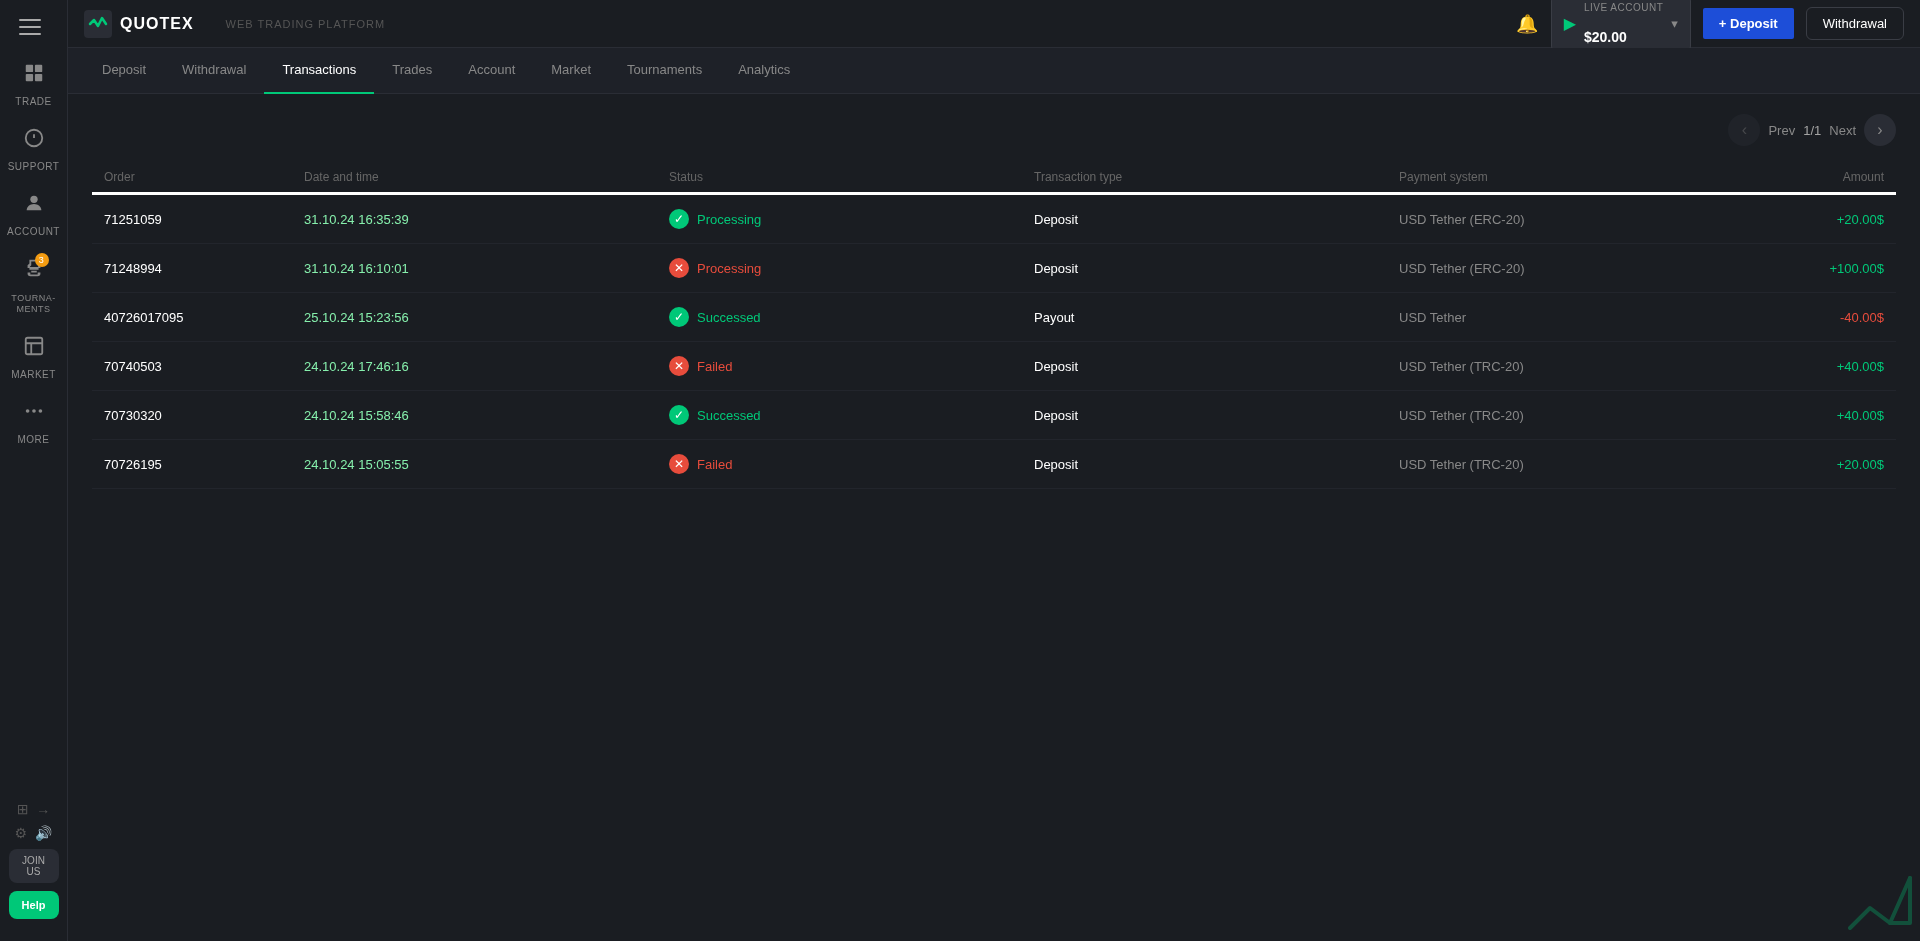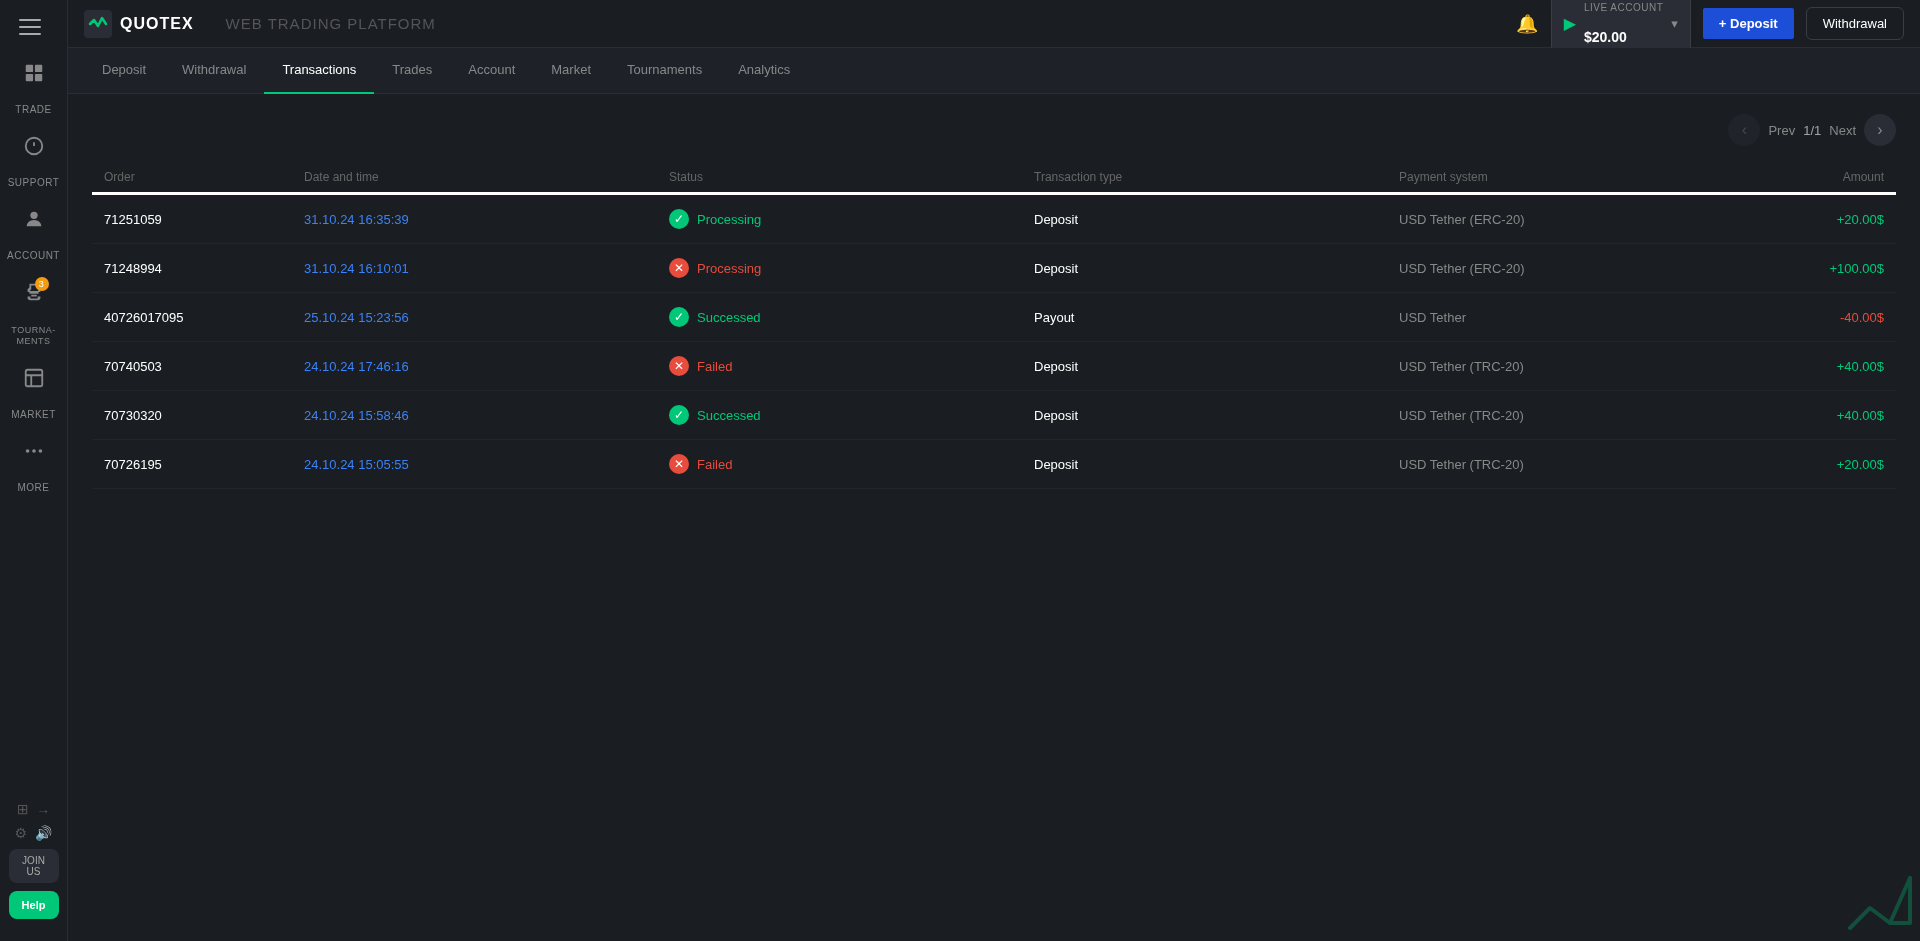--- a/index.html
+++ b/index.html
@@ -47,21 +47,21 @@
       display: flex;
       flex-direction: column;
       align-items: center;
       padding: 10px 0;
       width: 100%;
       cursor: pointer;
       color: #888;
       font-size: 10px;
       text-transform: uppercase;
       letter-spacing: 0.5px;
-      gap: 20px;
+      gap: 12px;
     }
     .sidebar-item svg { width: 22px; height: 22px; }
 
     .sidebar-bottom {
       margin-top: auto;
       display: flex;
       flex-direction: column;
       align-items: center;
       gap: 8px;
       padding-bottom: 10px;
@@ -142,21 +142,21 @@
     }
     .logo-text {
       font-size: 16px;
       font-weight: 700;
       letter-spacing: 1px;
       color: #fff;
       text-align: right;
     }
     .platform-label {
       color: #555;
-      font-size: 15px;
+      font-size: 11px;
       letter-spacing: 1px;
       text-transform: uppercase;
       margin-left: 8px;
     }
     .topbar-right {
       margin-left: auto;
       display: flex;
       align-items: center;
       gap: 12px;
     }
@@ -300,21 +300,21 @@
     }
     .status-icon.green { background: #00c878; color: #fff; }
     .status-icon.red { background: #e74c3c; color: #fff; }
     .status-processing { color: #00c878; }
     .status-processing-red { color: #e74c3c; }
     .status-successed { color: #00c878; }
     .status-failed { color: #e74c3c; }
     .amount-positive { color: #00c878; text-align: right; }
     .amount-negative { color: #e74c3c; text-align: right; }
     .order-num { color: #fff; }
-    .date-time { color: #3b82f6; }
+    .date-time { color: #86efac; }
     .trans-type { color: #fff; }
     .payment-sys { color: #888; }
 
     
     .corner-logo {
       position: fixed;
       bottom: 0;
       right: 0;
       opacity: 0.3;
       pointer-events: none;

